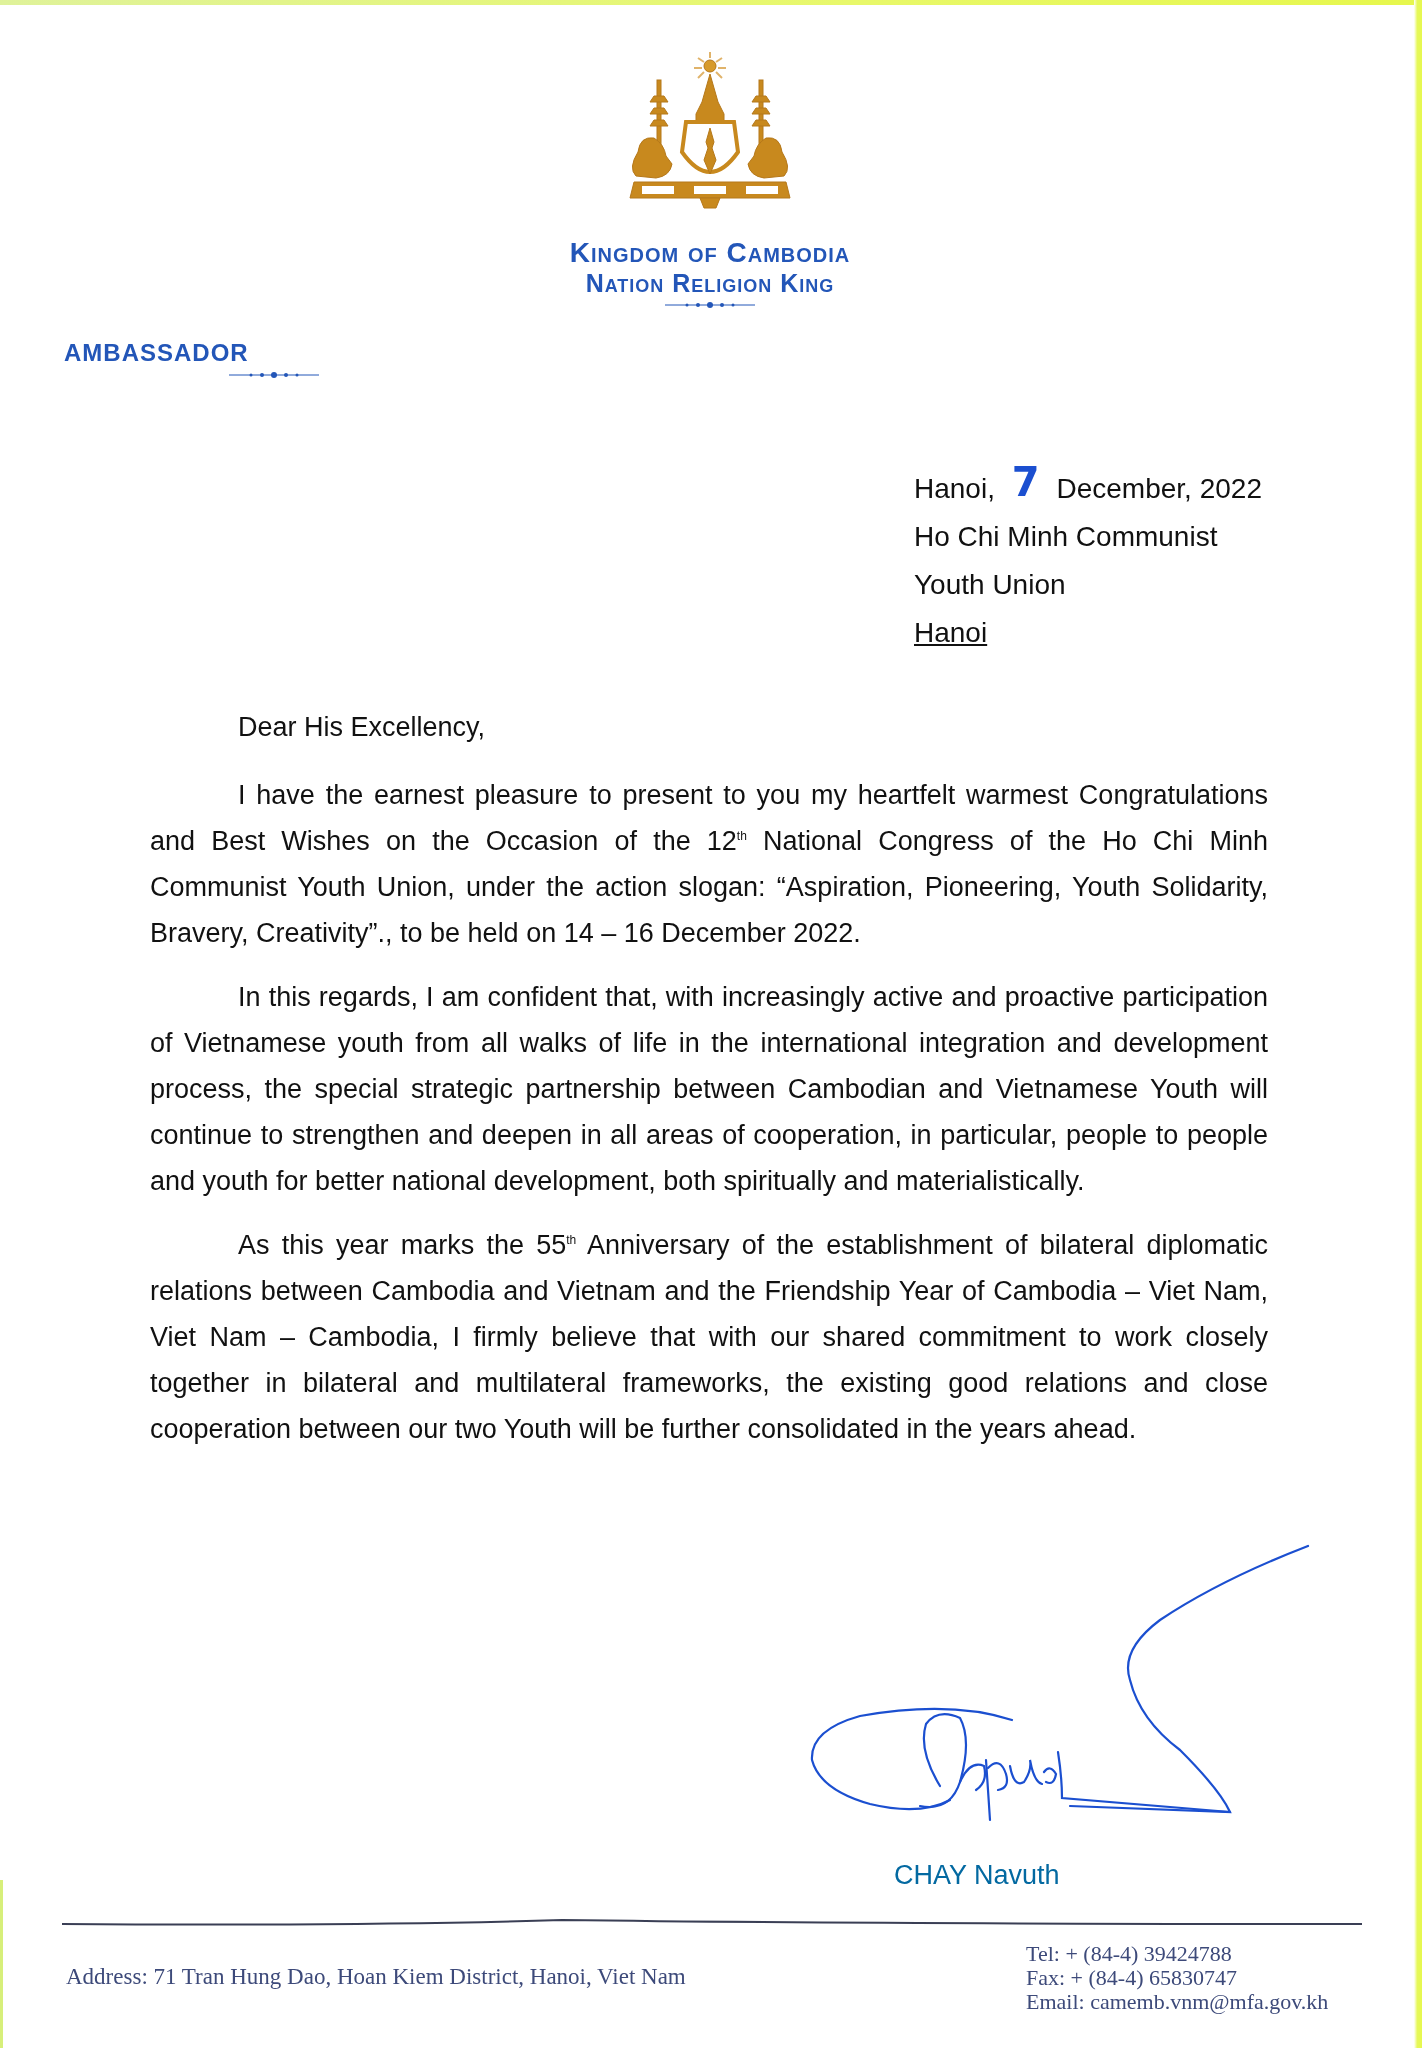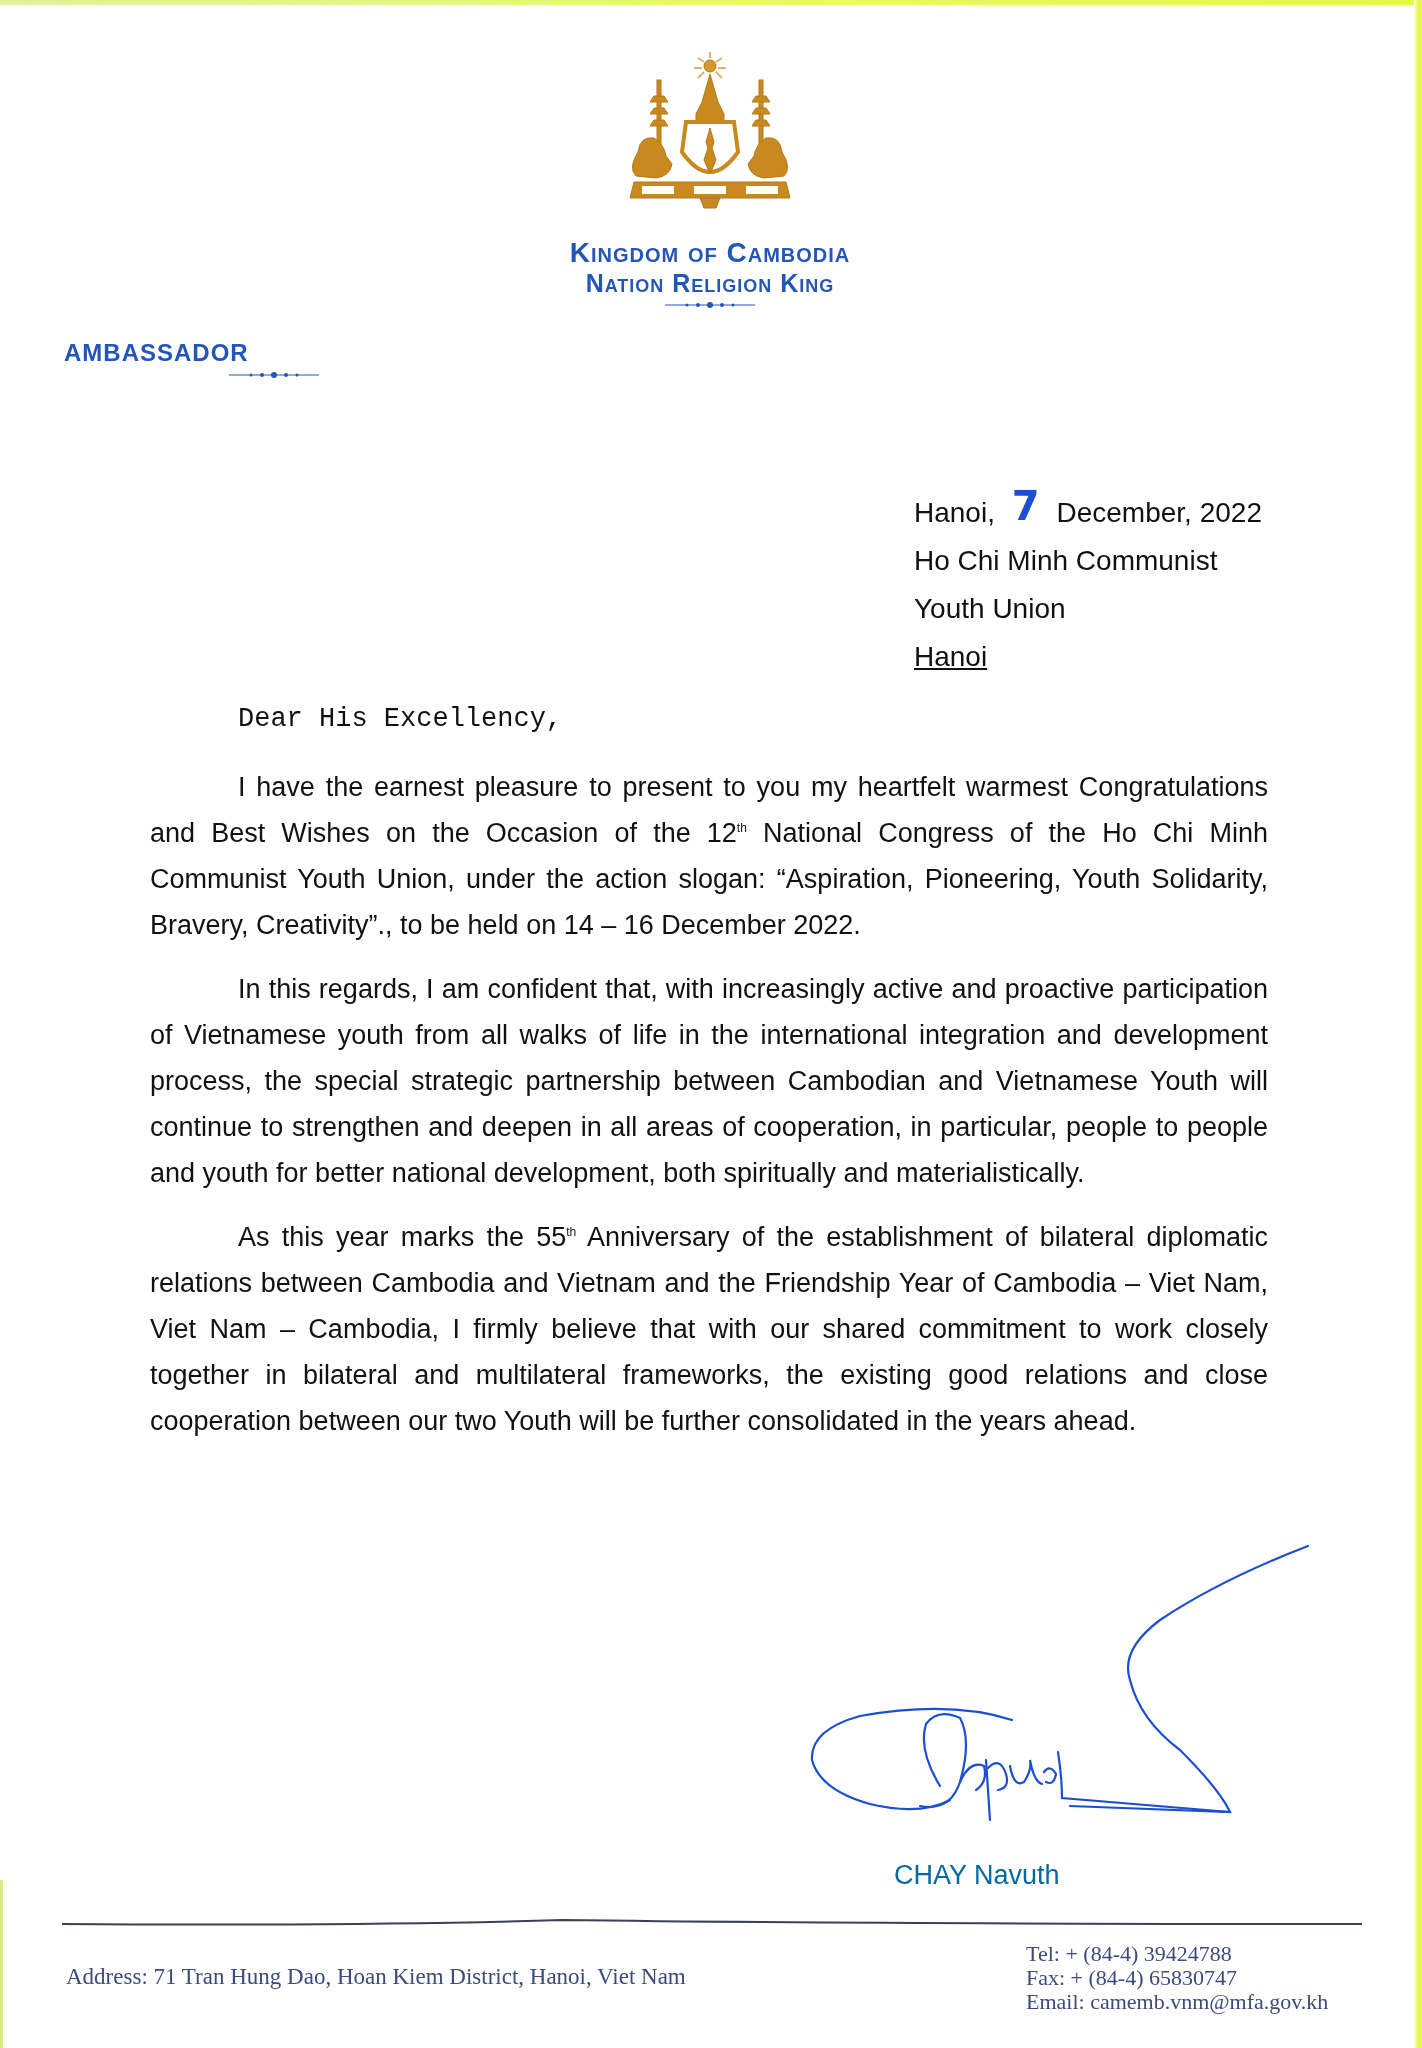--- a/index.html
+++ b/index.html
@@ -17,26 +17,26 @@
 
   .hdr-center { position: absolute; left: 500px; top: 238px; width: 420px; text-align: center; color: #2356b8; font-weight: bold; }
   .hdr-center .l1 { font-size: 28px; letter-spacing: 1px; font-variant: small-caps; line-height: 30px; }
   .hdr-center .l2 { font-size: 25px; letter-spacing: 1px; font-variant: small-caps; line-height: 30px; }
   .ornament { display: block; margin: 2px auto 0; height: 10px; }
 
   .hdr-left { position: absolute; left: 64px; top: 338px; width: 420px; color: #2356b8; font-weight: bold; }
   .hdr-left .l1 { font-size: 24px; letter-spacing: 1px; line-height: 30px; }
   .hdr-left .l2 { font-size: 22px; letter-spacing: 0.5px; font-variant: small-caps; line-height: 30px; }
 
-  .recipient { position: absolute; left: 914px; top: 484px; font-size: 28px; line-height: 48px; color: #111; }
+  .recipient { position: absolute; left: 914px; top: 460px; font-size: 28px; line-height: 48px; color: #111; }
   .recipient .hand-day { color: #1b4fd0; font-family: "DejaVu Sans", sans-serif; font-size: 40px; font-weight: bold; display: inline-block; width: 46px; text-align: center; transform: translateY(-2px); }
   .recipient .u { text-decoration: underline; }
 
   .body { position: absolute; left: 150px; top: 696px; width: 1118px; font-size: 27px; line-height: 46px; text-align: justify; color: #111; }
-  .salutation { margin: 0 0 22px 88px; font-family: Liberation Mono, monospace; }
+  .salutation { margin: 8px 0 22px 88px; }
   .para { margin: 0 0 18px 0; text-indent: 88px; }
   .para sup { font-size: 12px; line-height: 0; }
 
   .signature { position: absolute; left: 800px; top: 1520px; width: 540px; height: 340px; }
   .signer { position: absolute; left: 894px; top: 1860px; font-size: 27px; color: #0369a1; text-align: center; }
 
   .footer-rule { position: absolute; left: 62px; top: 1918px; width: 1300px; height: 10px; }
   .footer-addr { position: absolute; left: 66px; top: 1964px; font-family: "Liberation Serif", serif; font-size: 23px; color: #3d4a7a; }
   .footer-contact { position: absolute; left: 1026px; top: 1942px; font-family: "Liberation Serif", serif; font-size: 22px; line-height: 24px; color: #3d4a7a; }
 </style>

